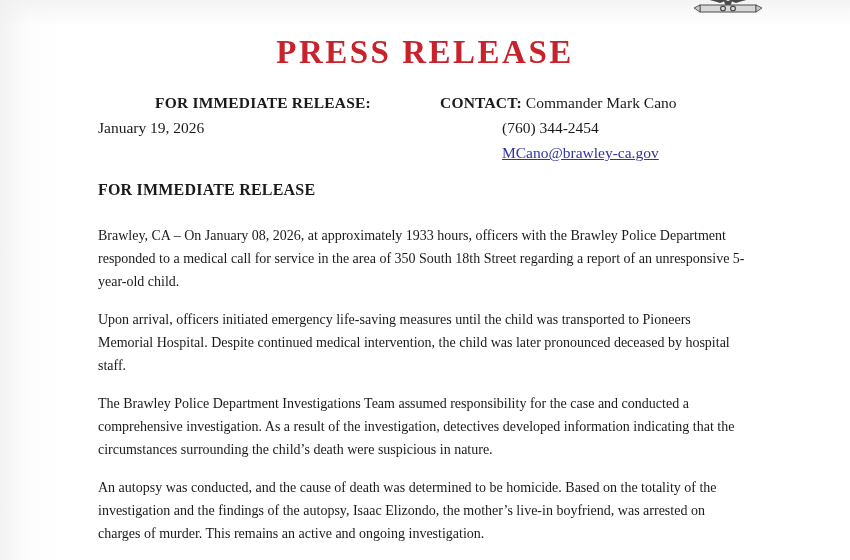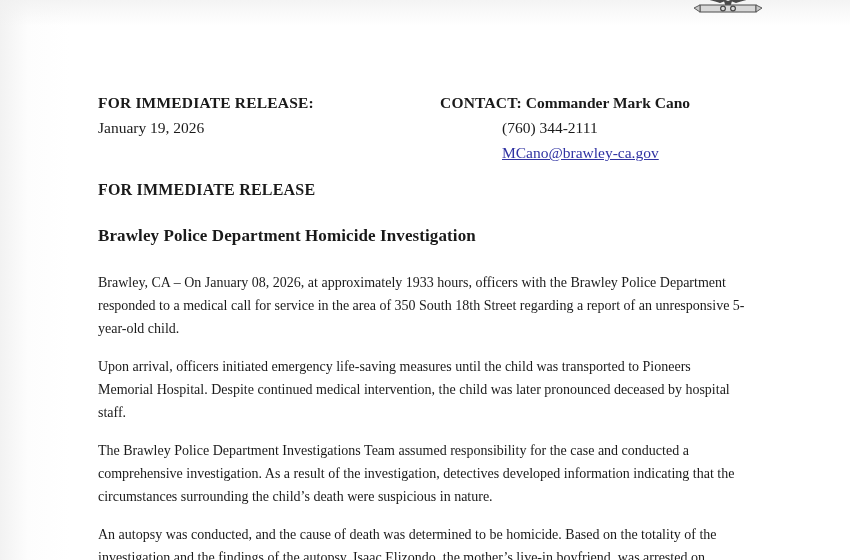--- a/index.html
+++ b/index.html
@@ -69,34 +69,35 @@
     align-items: flex-start;
   }
   .release-block {
     font-size: 15.5px;
     line-height: 1.62;
     width: 330px;
   }
   .release-label {
     font-weight: bold;
     letter-spacing: 0.2px;
+    text-align: center;
   }
   .release-date {
     font-weight: normal;
   }
 
   .contact-block {
     font-size: 15.5px;
     line-height: 1.62;
     text-align: left;
     width: 300px;
   }
   .contact-line1 { white-space: nowrap; }
   .contact-label { font-weight: bold; letter-spacing: 0.2px; }
-  .contact-name { font-weight: bold; }
+  .contact-name { font-weight: normal; }
   .contact-phone {
     padding-left: 62px;
   }
   .contact-email {
     padding-left: 62px;
   }
   .contact-email a,
   .contact-email span.emaillink {
     color: #2f32a2;
     text-decoration: underline;
@@ -156,42 +157,42 @@
       <g>
         <rect x="10" y="31" width="56" height="7" fill="#d8d8d8" stroke="#5a5a5a" stroke-width="1.1"></rect>
         <path d="M10 31 L4 34 L10 38 Z" fill="#c9c9c9" stroke="#5a5a5a" stroke-width="1"></path>
         <path d="M66 31 L72 34 L66 38 Z" fill="#c9c9c9" stroke="#5a5a5a" stroke-width="1"></path>
         <circle cx="33" cy="34.5" r="2.4" fill="none" stroke="#4a4a4a" stroke-width="1.2"></circle>
         <circle cx="43" cy="34.5" r="2.4" fill="none" stroke="#4a4a4a" stroke-width="1.2"></circle>
       </g>
     </svg>
   </div>
 
+  <div class="press-title">PRESS RELEASE</div>
 
   <div class="header-row">
 
     <div class="release-block">
       <div class="release-label">FOR IMMEDIATE RELEASE:</div>
       <div class="release-date">January 19, 2026</div>
     </div>
 
     <div class="contact-block">
       <div class="contact-line1">
         <span class="contact-label">CONTACT:</span><span>&nbsp;</span><span class="contact-name">Commander Mark Cano</span>
       </div>
-      <div class="contact-phone">(760) 344-2111</div>
+      <div class="contact-phone">(760) 344-2454</div>
       <div class="contact-email">
         <span class="emaillink">MCano@brawley-ca.gov</span>
       </div>
     </div>
   </div>
 
   <div class="body-wrap">
     <div class="sub-release">FOR IMMEDIATE RELEASE</div>
 
-    <div class="headline">Brawley Police Department Homicide Investigation</div>
 
     <p class="para">Brawley, CA – On January 08, 2026, at approximately 1933 hours, officers with the Brawley Police Department responded to a medical call for service in the area of 350 South 18th Street regarding a report of an unresponsive 5-year-old child.</p>
     <p class="para">Upon arrival, officers initiated emergency life-saving measures until the child was transported to Pioneers Memorial Hospital. Despite continued medical intervention, the child was later pronounced deceased by hospital staff.</p>
     <p class="para">The Brawley Police Department Investigations Team assumed responsibility for the case and conducted a comprehensive investigation. As a result of the investigation, detectives developed information indicating that the circumstances surrounding the child’s death were suspicious in nature.</p>
     <p class="para">An autopsy was conducted, and the cause of death was determined to be homicide. Based on the totality of the investigation and the findings of the autopsy, Isaac Elizondo, the mother’s live-in boyfriend, was arrested on charges of murder. This remains an active and ongoing investigation.</p>
   </div>
 </div>
 
 </body></html>

